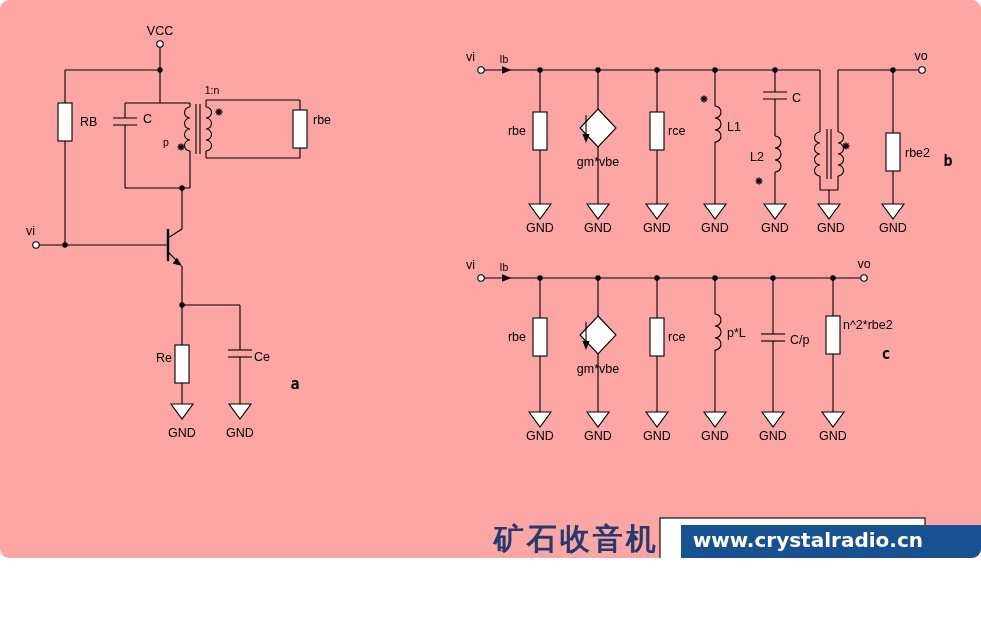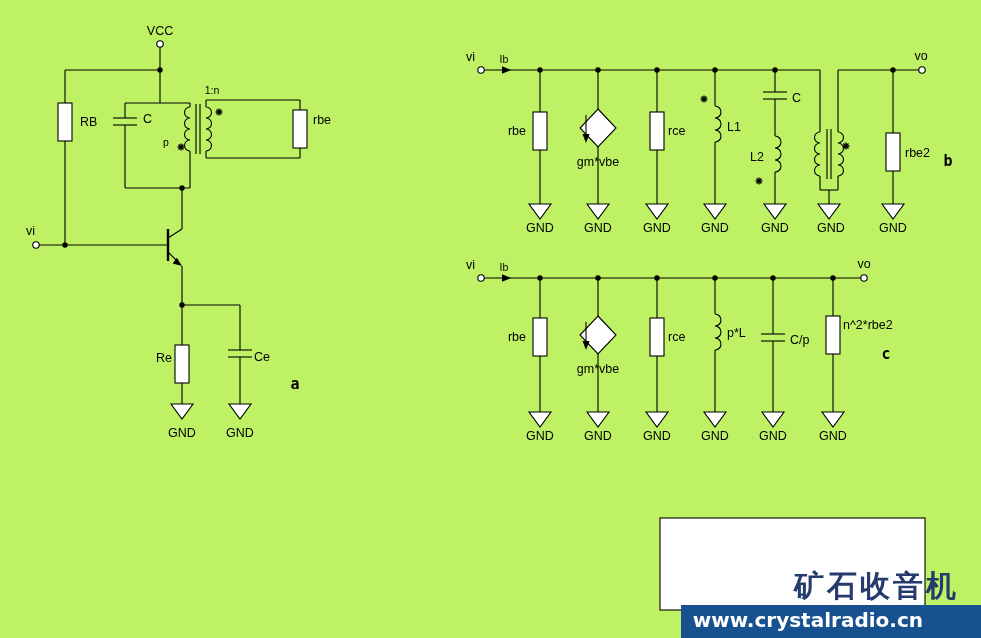--- a/index.html
+++ b/index.html
@@ -1,23 +1,23 @@
 <!DOCTYPE html>
 <html><head>
 <meta charset="utf-8">
 <style>
   html,body{margin:0;padding:0;background:#fff;}
-  .stage{position:relative;width:981px;height:638px;background:#bef264;overflow:hidden;
-         font-family:"Liberation Sans",sans-serif;}
+  .stage{position:relative;width:981px;height:558px;background:#fca5a5;overflow:hidden;
+         font-family:"Liberation Sans",sans-serif;border-radius:9px;}
   svg{display:block;}
   svg text{stroke:none;}
   .lbl{font:12.5px "Liberation Sans",sans-serif;fill:#000;}
   .sm{font:10.5px "Liberation Sans",sans-serif;fill:#000;}
   .big{font:bold 15px "DejaVu Sans Mono",monospace;fill:#000;}
-  .wm{position:absolute;right:0;bottom:0;display:flex;flex-direction:column;align-items:flex-end;}
+  .wm{position:absolute;right:0;bottom:0;display:flex;flex-direction:row;align-items:flex-end;}
   .wm-title{font-family:"DejaVu Sans",sans-serif;font-weight:bold;font-size:30px;
             letter-spacing:3px;color:#253a6d;padding:0 22px 3px 0;line-height:1.1;}
   .wm-banner{font-family:"DejaVu Sans",sans-serif;font-weight:bold;font-size:20px;
              background:#17518f;color:#fff;padding:3px 58px 6px 12px;line-height:1.2;}
 </style>
 </head>
 <body>
 
 <div class="stage">
 <svg width="981" height="638" viewBox="0 0 981 638">

